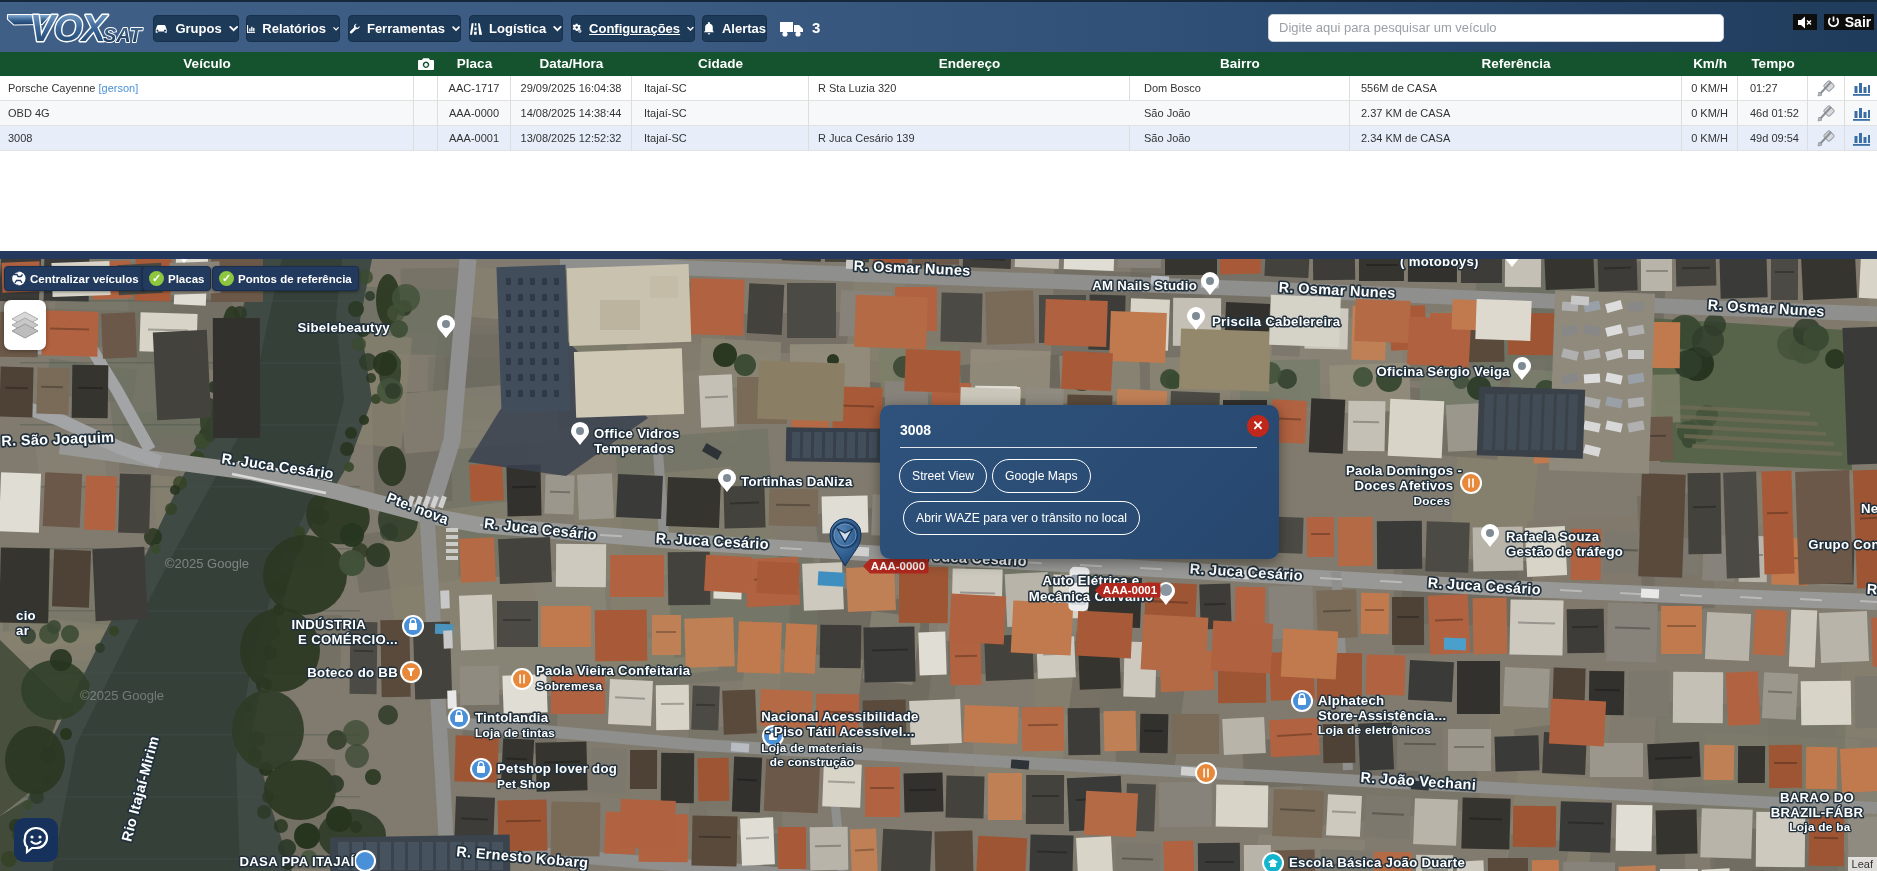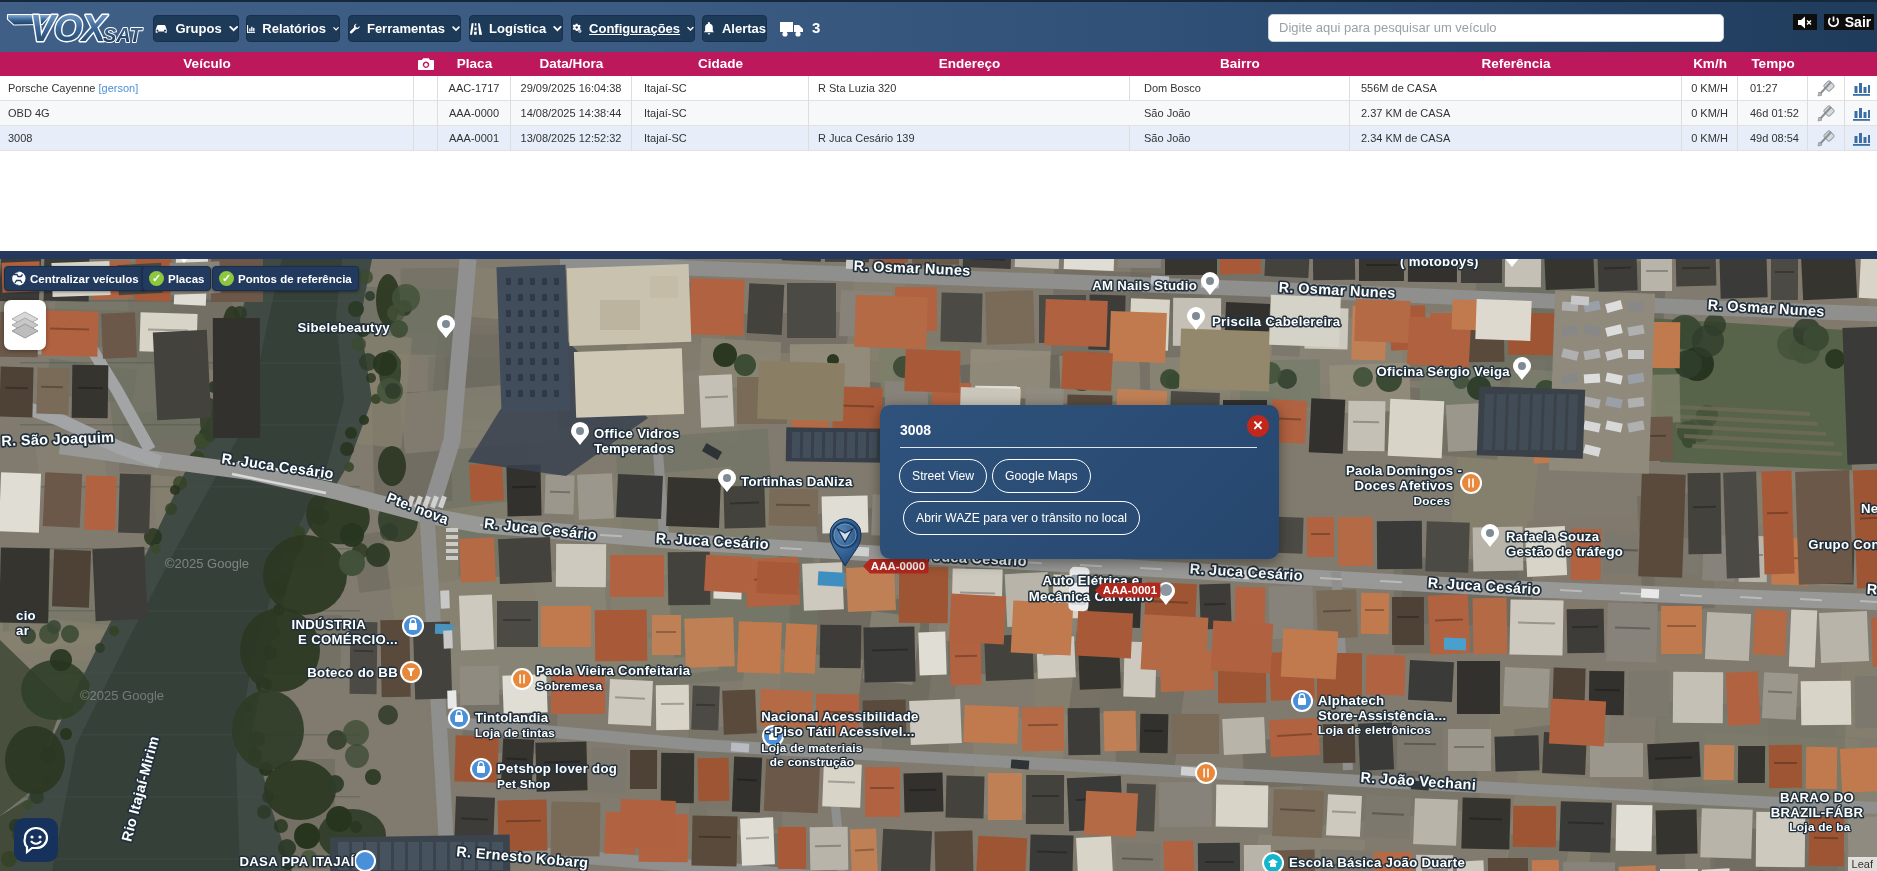--- a/index.html
+++ b/index.html
@@ -1,20 +1,20 @@
 <!DOCTYPE html>
 <html><head><meta charset="utf-8"><style>
 * { margin:0; padding:0; box-sizing:border-box; }
 body { width:1877px; height:871px; font-family:"Liberation Sans",sans-serif; background:#fff; overflow:hidden; position:relative; }
 .navbar { position:absolute; left:0; top:0; width:1877px; height:52px; background:linear-gradient(90deg,#3f5f87 0%,#3b5b82 35%,#305077 62%,#264367 85%,#203c5c 100%); border-top:2px solid #16283c; }
 .navbtn { position:absolute; top:13px; height:27px; background:#1e3a59; border:1px solid #18304b; border-radius:4px; color:#fff; font-size:13px; font-weight:bold; display:flex; align-items:center; justify-content:center; gap:7px; }
 .caret { width:11px; height:8px; display:inline-block; }
 .search { position:absolute; left:1268px; top:12px; width:456px; height:28px; background:#fff; border-radius:5px; border:1px solid #c8d0d8; color:#9aa0a6; font-size:13px; line-height:26px; padding-left:10px; }
 .blackbtn { position:absolute; top:12px; height:16px; background:#0d0d0d; border-radius:0; color:#fff; font-size:14px; font-weight:bold; display:flex; align-items:center; justify-content:center; }
-.thead { position:absolute; left:0; top:52px; width:1877px; height:28px; background:#be185d; color:#fff; font-size:13.5px; font-weight:bold; }
+.thead { position:absolute; left:0; top:52px; width:1877px; height:28px; background:#14532d; color:#fff; font-size:13.5px; font-weight:bold; }
 .th { position:absolute; top:0; height:24px; line-height:24px; text-align:center; }
 .trow { position:absolute; left:0; width:1877px; height:25px; font-size:11px; color:#333; }
 .td { position:absolute; top:0; height:25px; line-height:24px; border-right:1px solid #ddd; overflow:hidden; }
 .mapline { position:absolute; left:0; top:251px; width:1877px; height:8px; background:#24395b; }
 #map { position:absolute; left:0; top:259px; width:1877px; height:612px; overflow:hidden; }
 .ctl { position:absolute; background:#223a5e; border:1px solid #1a2f4d; border-radius:4px; color:#fff; font-size:11.5px; font-weight:bold; display:flex; align-items:center; gap:4px; padding:0 6px; height:25px; box-shadow:0 1px 3px rgba(0,0,0,0.4); white-space:nowrap; }
 .gcheck { width:15px; height:15px; border-radius:50%; background:#8dc63f; color:#fff; font-size:11px; line-height:15px; text-align:center; font-weight:bold; }
 .popup { position:absolute; left:880px; top:146px; width:399px; height:154px; background:linear-gradient(135deg,#2e527c 0%,#2a4c74 60%,#26466d 100%); border-radius:10px; box-shadow:0 3px 14px rgba(0,0,0,0.4); color:#fff; }
 .pbtn { display:inline-block; border:1.5px solid #fff; border-radius:17px; color:#fff; font-size:12.2px; padding:9px 12px; margin-right:5px; }
 </style></head>
@@ -171,21 +171,21 @@
 <div class="trow" style="top:126px;background:#e7eefa;border-bottom:1px solid #e2e2e2;">
   <div class="td" style="left:0;width:414px;padding-left:8px;">3008</div>
   <div class="td" style="left:414px;width:24px;"></div>
   <div class="td" style="left:438px;width:73px;text-align:center;">AAA-0001</div>
   <div class="td" style="left:511px;width:121px;text-align:center;">13/08/2025 12:52:32</div>
   <div class="td" style="left:632px;width:177px;padding-left:12px;">Itajaí-SC</div>
   <div class="td" style="left:809px;width:321px;padding-left:9px;">R Juca Cesário 139</div>
   <div class="td" style="left:1130px;width:220px;padding-left:14px;">São João</div>
   <div class="td" style="left:1350px;width:332px;padding-left:11px;">2.34 KM de CASA</div>
   <div class="td" style="left:1682px;width:56px;text-align:center;">0 KM/H</div>
-  <div class="td" style="left:1738px;width:70px;padding-left:12px;">49d 08:54</div>
+  <div class="td" style="left:1738px;width:70px;padding-left:12px;">49d 09:54</div>
   <div class="td" style="left:1808px;width:37px;text-align:center;"><svg width="19" height="17" viewBox="0 0 19 17" style="margin-top:4px">
         <g stroke="#9aa0a6" fill="#d8dadd" stroke-width="1">
           <rect x="8" y="2" width="8" height="8" rx="1.5" transform="rotate(45 12 6)"></rect>
           <path d="M3 14 L14 2" stroke="#8a8f94" stroke-width="2" fill="none"></path>
           <path d="M2 12 l3 3 l-4 1 Z" fill="#b8bcc0"></path>
         </g>
       </svg></div>
   <div class="td" style="left:1845px;width:32px;text-align:center;border-right:none;"><svg width="17" height="15" viewBox="0 0 17 15" style="margin-top:5px" fill="#3a6ea5">
         <rect x="0" y="13" width="17" height="1.8"></rect>
         <rect x="1.5" y="5" width="3" height="7"></rect>

